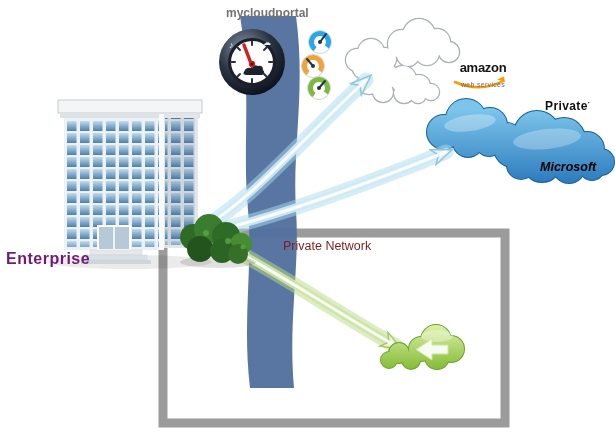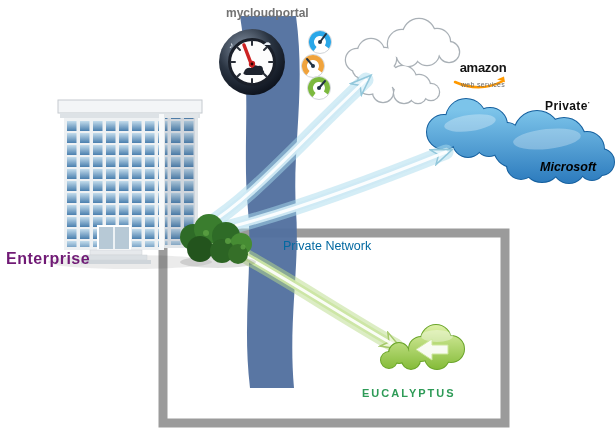--- a/index.html
+++ b/index.html
@@ -4,21 +4,21 @@
 <style>
   html,body{margin:0;padding:0;background:#fff;}
   .stage{
     position:relative;width:615px;height:434px;background:#fff;overflow:hidden;
     font-family:"Liberation Sans", sans-serif;
   }
   .stage svg{position:absolute;left:0;top:0;}
   .lbl{position:absolute;white-space:nowrap;}
   .title{left:226px;top:6px;font-size:12px;font-weight:700;color:#737373;}
   .enterprise{left:6px;top:250px;font-size:16px;font-weight:700;color:#701a75;letter-spacing:.5px;}
-  .pnet{left:283px;top:239px;font-size:12.5px;color:#0369a1;}
+  .pnet{left:283px;top:239px;font-size:12.5px;color:#7f1d1d;}
   .amazon-wrap{left:448px;top:61px;width:70px;text-align:center;}
   .amazon-word{font-size:13px;font-weight:700;color:#141414;letter-spacing:-.3px;line-height:13px;}
   .amazon-sub{font-size:7px;color:#6b6b6b;margin-top:7px;letter-spacing:.3px;}
   .citrix{left:545px;top:99px;font-size:12px;font-weight:800;color:#111;letter-spacing:.4px;}
   .citrix sup{font-size:7px;}
   .microsoft{left:540px;top:120px;font-size:12.5px;font-weight:700;font-style:italic;color:#000;margin-top:40px;}
   .eucalyptus{left:362px;top:387px;font-size:11px;font-weight:600;letter-spacing:2px;color:var(--eucalyptus-text,#2e9b57);}
 </style>
 </head>
 <body>
@@ -235,14 +235,13 @@
 
   <div class="lbl amazon-wrap">
     <div class="amazon-word">amazon</div>
     <div class="amazon-sub">web services</div>
   </div>
 
   <div class="lbl citrix"><span>Private</span><sup>·</sup></div>
 
   <div class="lbl microsoft">Microsoft</div>
 
-  <div class="lbl eucalyptus">EUCALYPTUS</div>
 </div>
 
 </body></html>

